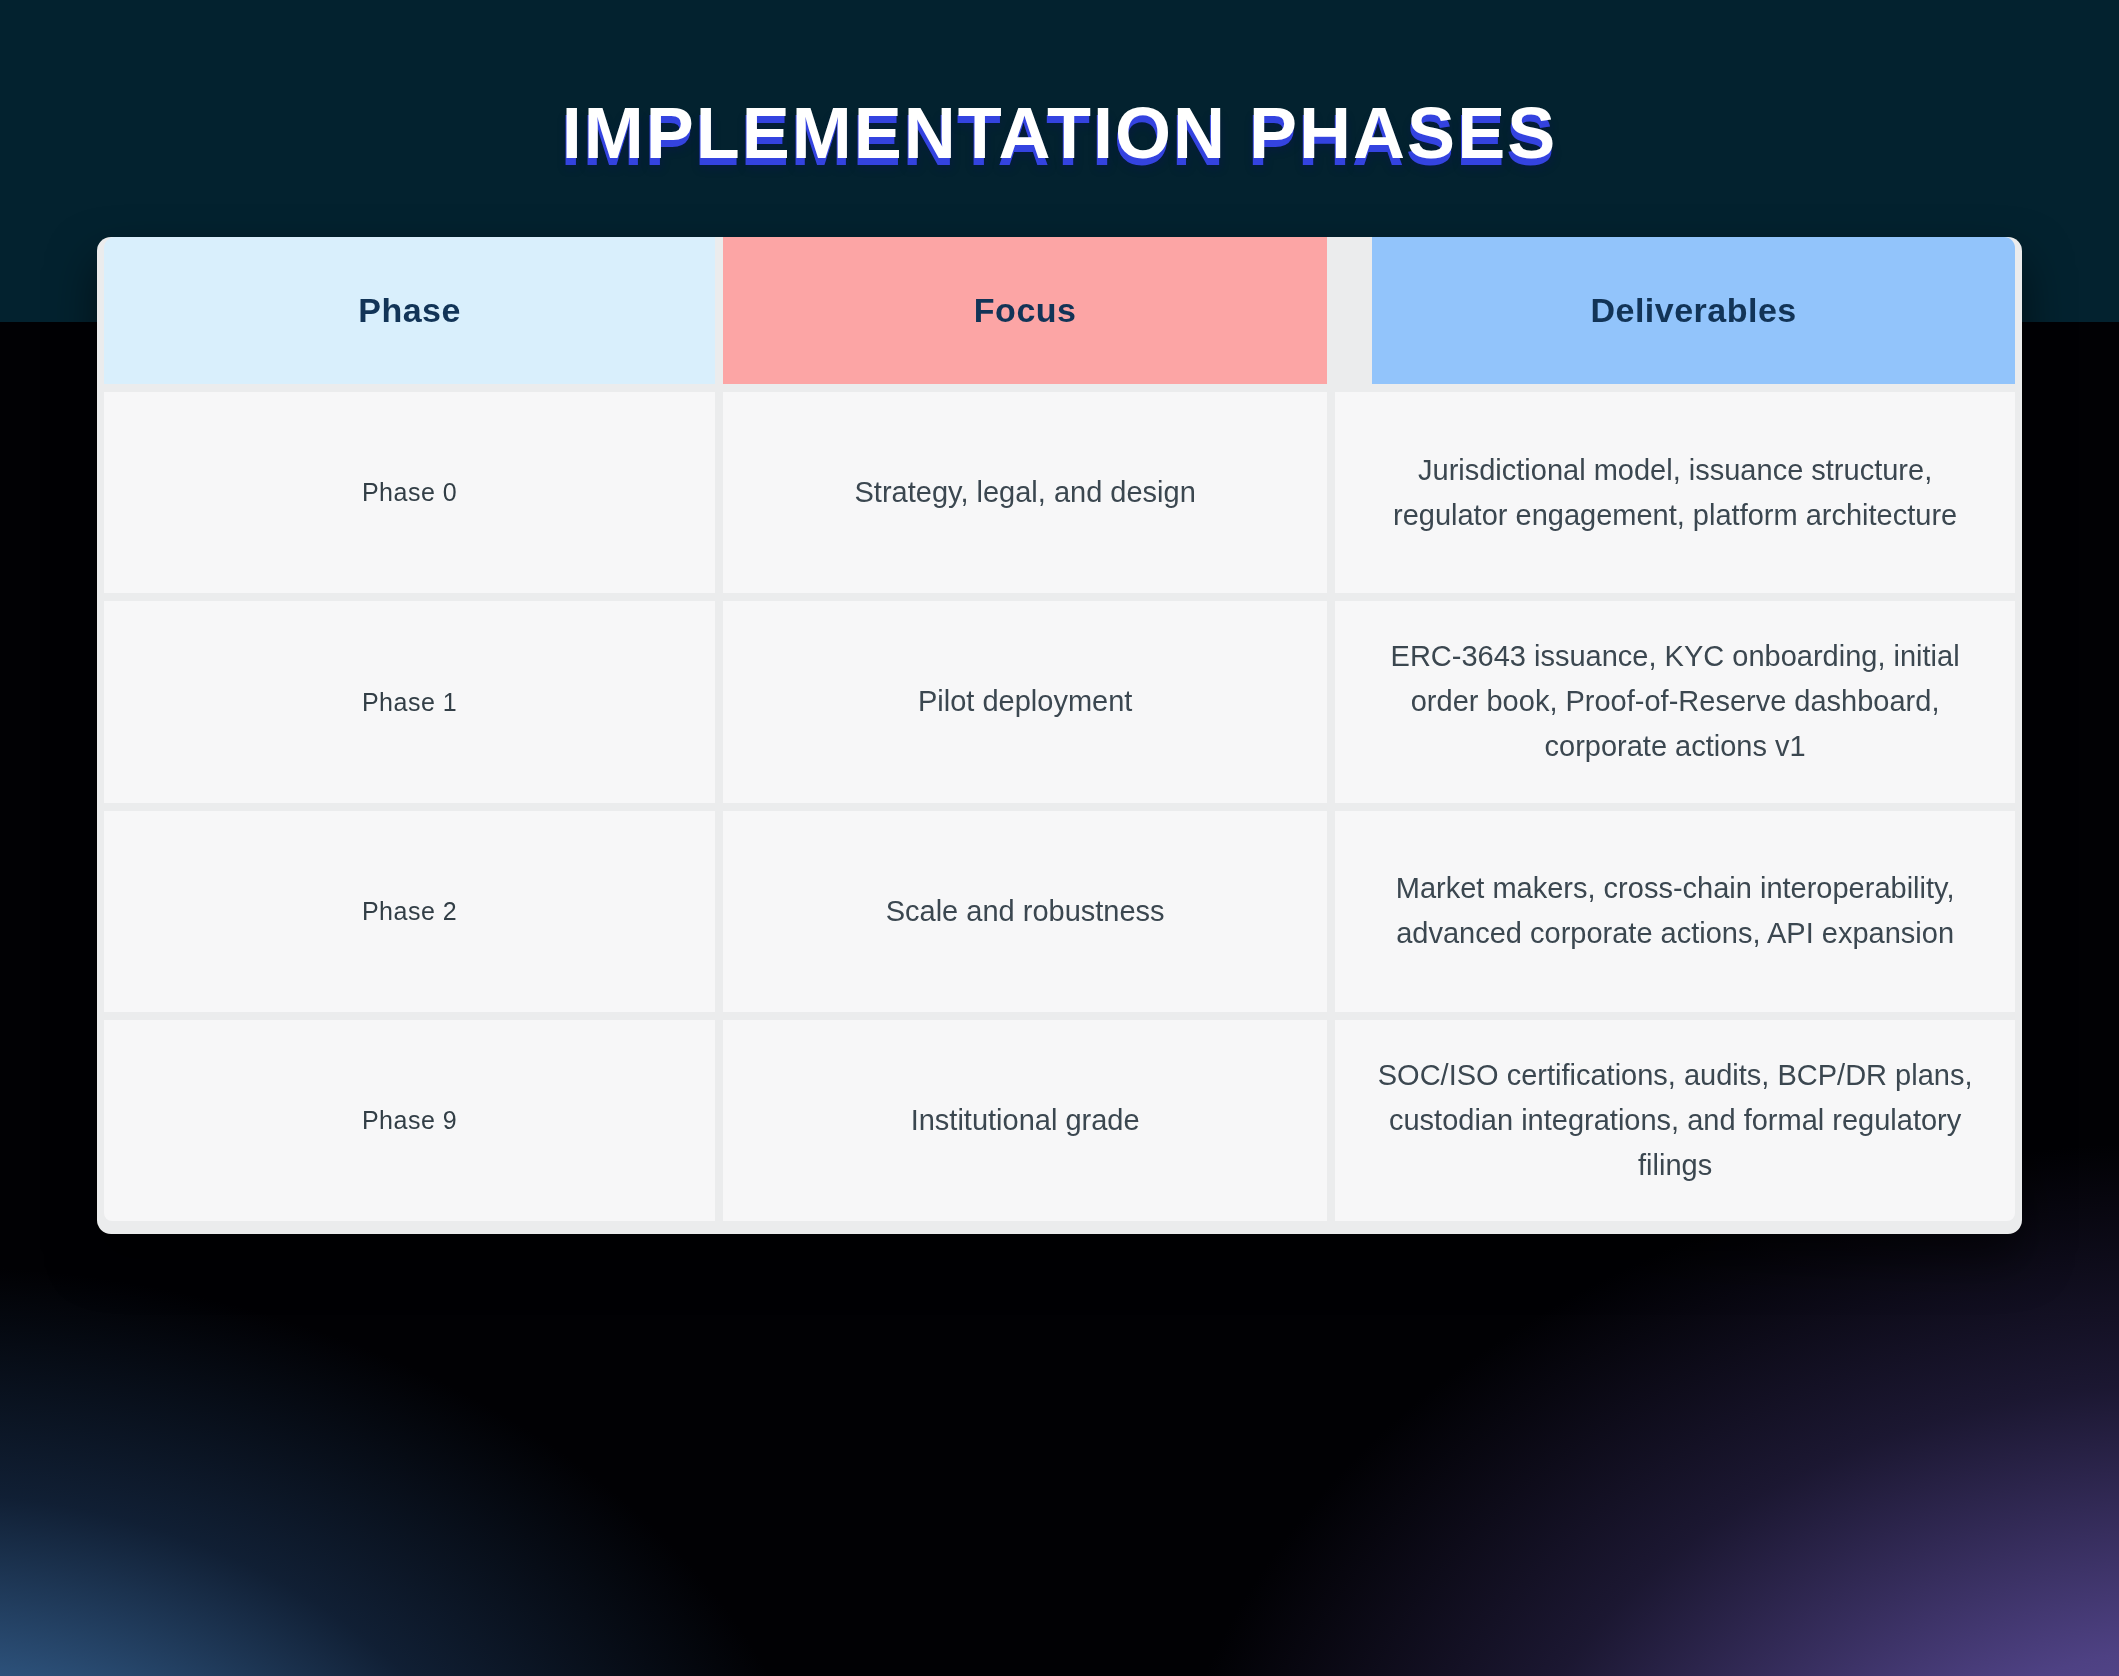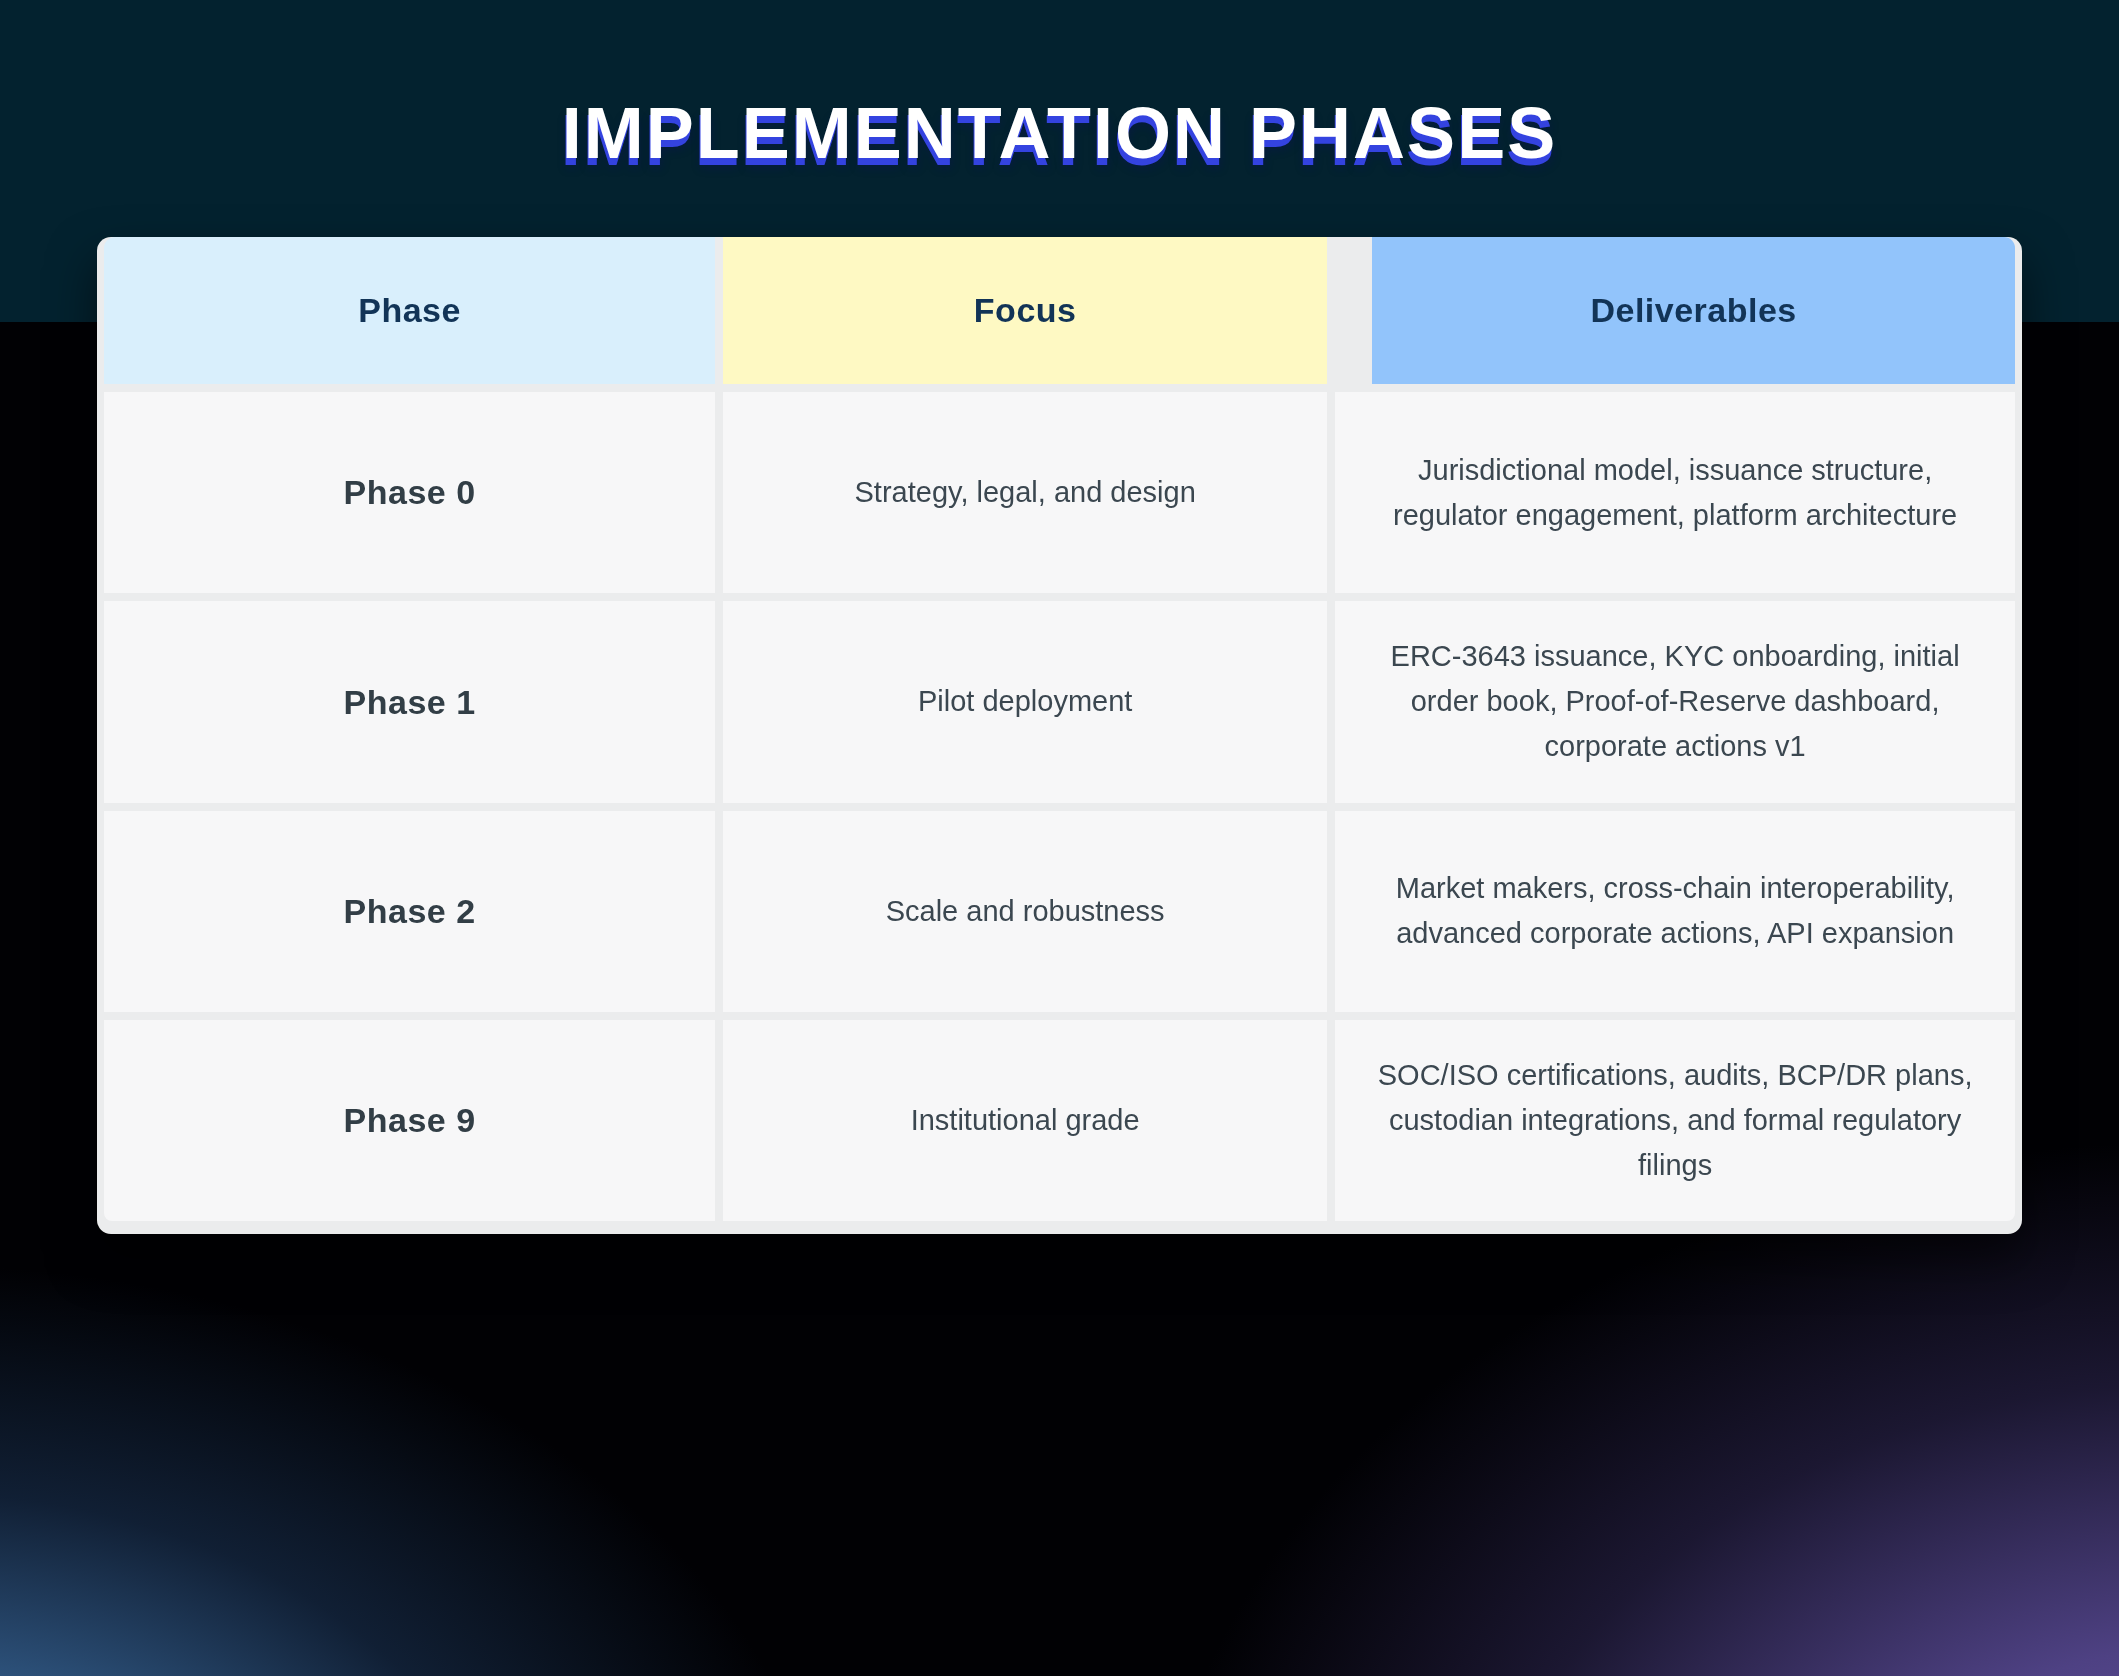--- a/index.html
+++ b/index.html
@@ -43,28 +43,28 @@
     gap:8px;
   }
   .cell{
     display:flex;align-items:center;justify-content:center;
     text-align:center;box-sizing:border-box;
   }
   .cell.head{
     font-weight:700;font-size:34px;color:#123457;letter-spacing:.5px;
   }
   .head.c1{background:#d9effc;border-top-left-radius:11px;}
-  .head.c2{background:#fef9c3;}
+  .head.c2{background:#fca5a5;}
   .head.c3{background:#92c4fb;border-top-right-radius:11px;margin-left:37px;}
   .cell.body{
     background:#f7f7f8;color:#3b4750;
     font-size:29px;line-height:1.55;
     padding:20px 42px;
   }
-  .cell.phase{font-weight:700;font-size:34px;color:#323e46;letter-spacing:.5px;}
+  .cell.phase{font-weight:400;font-size:25px;color:#323e46;letter-spacing:.5px;}
   .r4.c1{border-bottom-left-radius:8px;}
   .r4.c3{border-bottom-right-radius:8px;}
 </style>
 </head>
 <body>
 
 <div class="bg"></div>
 <div class="topband"></div>
 
 <h1 class="title">IMPLEMENTATION PHASES</h1>

